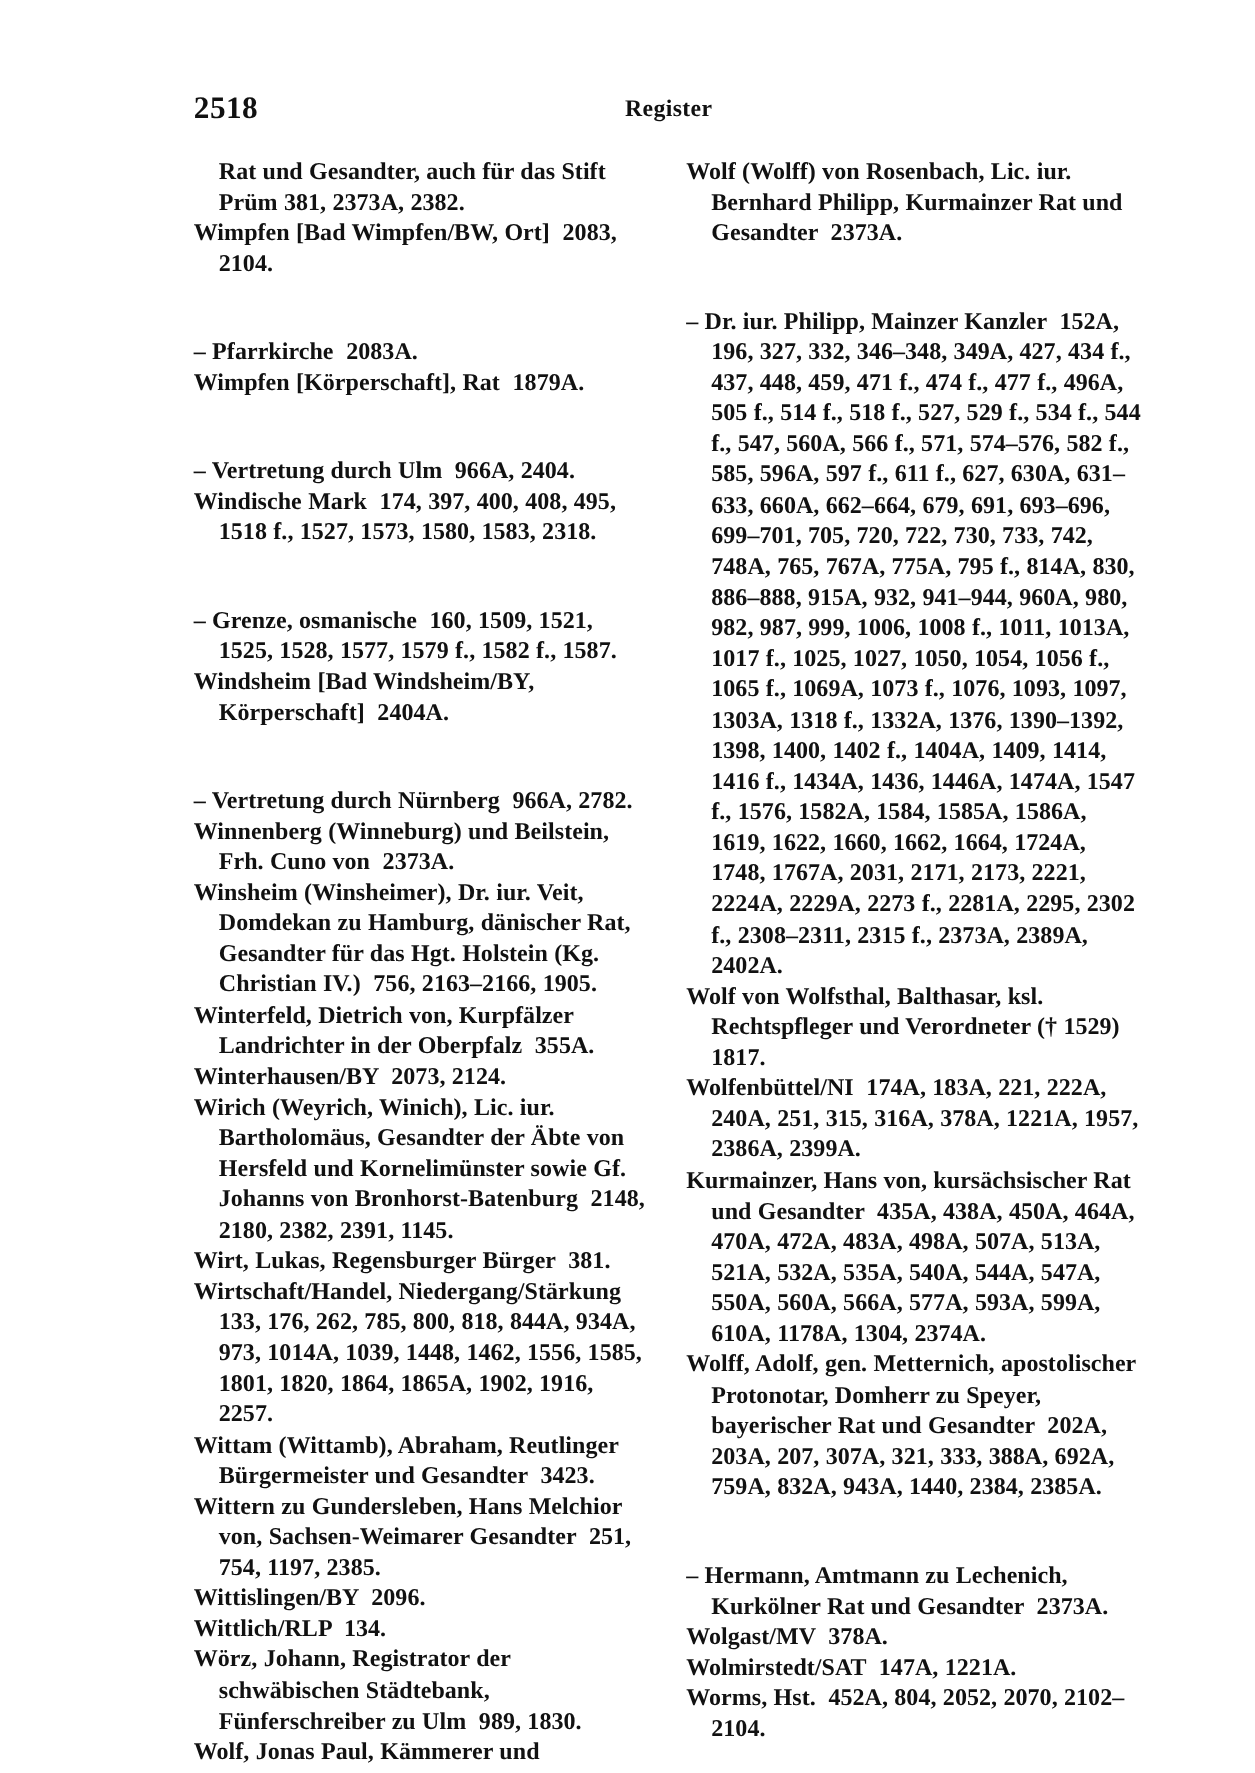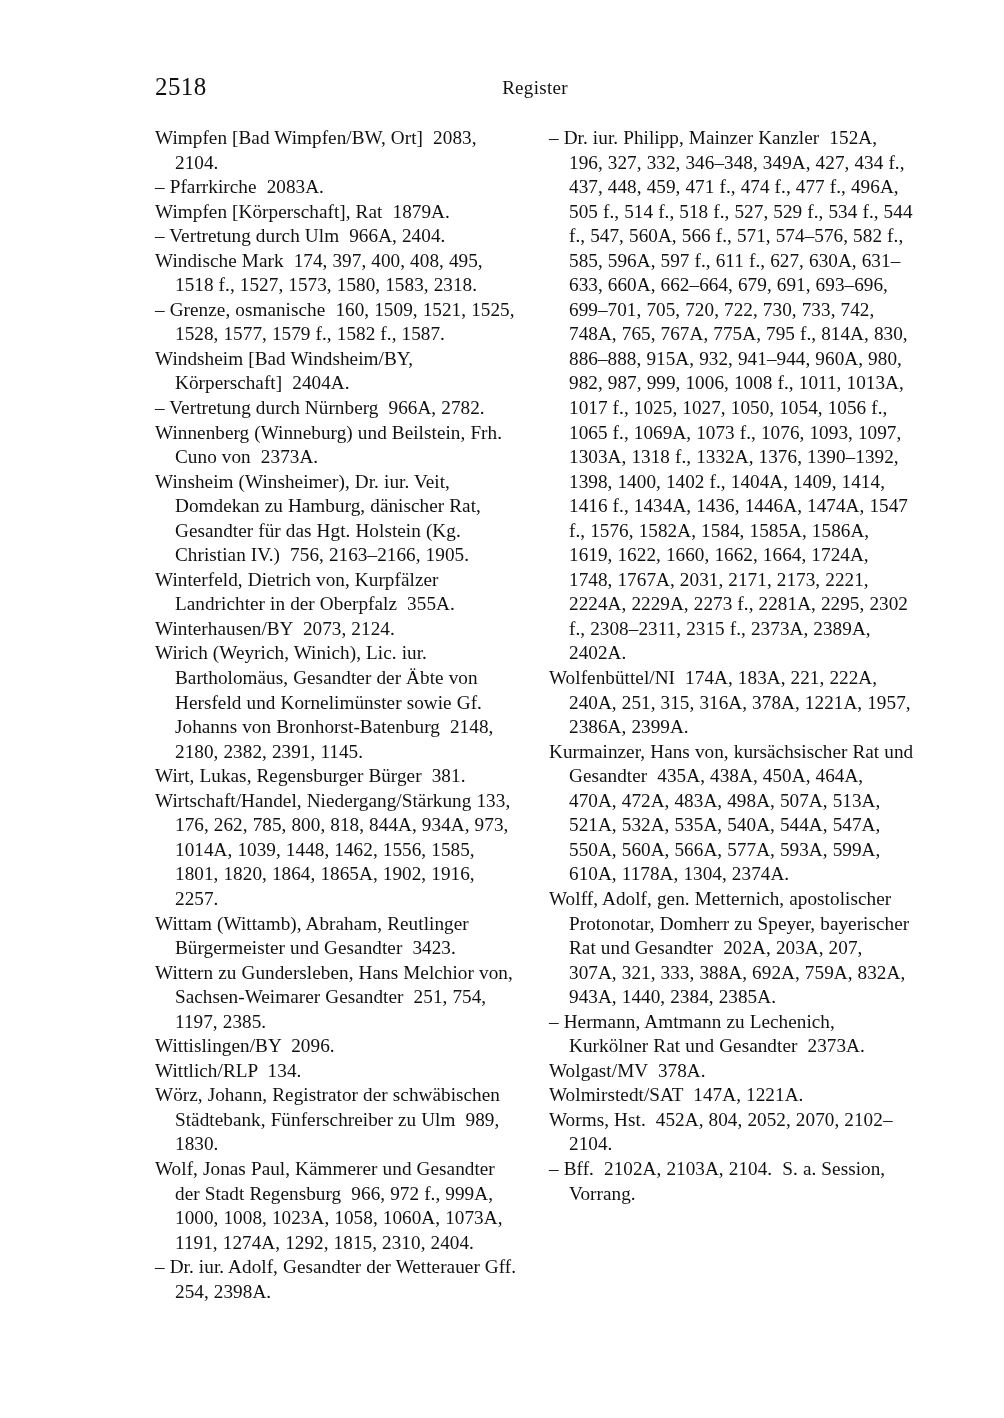--- a/index.html
+++ b/index.html
@@ -13,20 +13,21 @@
     background: #ffffff;
     font-family: "Liberation Serif", "DejaVu Serif", serif;
     color: #111111;
     overflow: hidden;
   }
   .page {
     position: relative;
     width: 1004px;
     height: 997px;
     box-sizing: border-box;
+    font-weight: bold;
   }
   .running-head {
     position: absolute;
     left: 155px;
     top: 74px;
     width: 760px;
     height: 26px;
   }
   .folio {
     position: absolute;
@@ -70,34 +71,36 @@
     word-spacing: 0.2px;
     letter-spacing: 0.05px;
   }
   .entry.cont {
     text-indent: 0;
     padding-left: 20px;
   }
   .entry.dash {
     text-indent: -20px;
     padding-left: 20px;
+    margin-top: 46px;
   }
 </style>
 </head>
 <body>
 
 <div class="page">
 
   <div class="running-head">
     <div class="folio">2518</div>
     <div class="head-title">Register</div>
   </div>
 
   <div class="columns">
     <div class="column" id="col-left">
+        <p class="entry cont">Rat und Gesandter, auch für das Stift Prüm 381, 2373A, 2382.</p>
         <p class="entry">Wimpfen [Bad Wimpfen/BW, Ort]  2083, 2104.</p>
         <p class="entry dash">– Pfarrkirche  2083A.</p>
         <p class="entry">Wimpfen [Körperschaft], Rat  1879A.</p>
         <p class="entry dash">– Vertretung durch Ulm  966A, 2404.</p>
         <p class="entry">Windische Mark  174, 397, 400, 408, 495, 1518 f., 1527, 1573, 1580, 1583, 2318.</p>
         <p class="entry dash">– Grenze, osmanische  160, 1509, 1521, 1525, 1528, 1577, 1579 f., 1582 f., 1587.</p>
         <p class="entry">Windsheim [Bad Windsheim/BY, Körperschaft]  2404A.</p>
         <p class="entry dash">– Vertretung durch Nürnberg  966A, 2782.</p>
         <p class="entry">Winnenberg (Winneburg) und Beilstein, Frh. Cuno von  2373A.</p>
         <p class="entry">Winsheim (Winsheimer), Dr. iur. Veit, Domdekan zu Hamburg, dänischer Rat, Gesandter für das Hgt. Holstein (Kg. Christian IV.)  756, 2163–2166, 1905.</p>
@@ -108,21 +111,23 @@
         <p class="entry">Wirtschaft/Handel, Niedergang/Stärkung 133, 176, 262, 785, 800, 818, 844A, 934A, 973, 1014A, 1039, 1448, 1462, 1556, 1585, 1801, 1820, 1864, 1865A, 1902, 1916, 2257.</p>
         <p class="entry">Wittam (Wittamb), Abraham, Reutlinger Bürgermeister und Gesandter  3423.</p>
         <p class="entry">Wittern zu Gundersleben, Hans Melchior von, Sachsen-Weimarer Gesandter  251, 754, 1197, 2385.</p>
         <p class="entry">Wittislingen/BY  2096.</p>
         <p class="entry">Wittlich/RLP  134.</p>
         <p class="entry">Wörz, Johann, Registrator der schwäbischen Städtebank, Fünferschreiber zu Ulm  989, 1830.</p>
         <p class="entry">Wolf, Jonas Paul, Kämmerer und Gesandter der Stadt Regensburg  966, 972 f., 999A, 1000, 1008, 1023A, 1058, 1060A, 1073A, 1191, 1274A, 1292, 1815, 2310, 2404.</p>
         <p class="entry dash">– Dr. iur. Adolf, Gesandter der Wetterauer Gff.  254, 2398A.</p>
       </div>
     <div class="column" id="col-right">
+        <p class="entry">Wolf (Wolff) von Rosenbach, Lic. iur. Bernhard Philipp, Kurmainzer Rat und Gesandter  2373A.</p>
         <p class="entry dash">– Dr. iur. Philipp, Mainzer Kanzler  152A, 196, 327, 332, 346–348, 349A, 427, 434 f., 437, 448, 459, 471 f., 474 f., 477 f., 496A, 505 f., 514 f., 518 f., 527, 529 f., 534 f., 544 f., 547, 560A, 566 f., 571, 574–576, 582 f., 585, 596A, 597 f., 611 f., 627, 630A, 631–633, 660A, 662–664, 679, 691, 693–696, 699–701, 705, 720, 722, 730, 733, 742, 748A, 765, 767A, 775A, 795 f., 814A, 830, 886–888, 915A, 932, 941–944, 960A, 980, 982, 987, 999, 1006, 1008 f., 1011, 1013A, 1017 f., 1025, 1027, 1050, 1054, 1056 f., 1065 f., 1069A, 1073 f., 1076, 1093, 1097, 1303A, 1318 f., 1332A, 1376, 1390–1392, 1398, 1400, 1402 f., 1404A, 1409, 1414, 1416 f., 1434A, 1436, 1446A, 1474A, 1547 f., 1576, 1582A, 1584, 1585A, 1586A, 1619, 1622, 1660, 1662, 1664, 1724A, 1748, 1767A, 2031, 2171, 2173, 2221, 2224A, 2229A, 2273 f., 2281A, 2295, 2302 f., 2308–2311, 2315 f., 2373A, 2389A, 2402A.</p>
+        <p class="entry">Wolf von Wolfsthal, Balthasar, ksl. Rechtspfleger und Verordneter († 1529)  1817.</p>
         <p class="entry">Wolfenbüttel/NI  174A, 183A, 221, 222A, 240A, 251, 315, 316A, 378A, 1221A, 1957, 2386A, 2399A.</p>
         <p class="entry">Kurmainzer, Hans von, kursächsischer Rat und Gesandter  435A, 438A, 450A, 464A, 470A, 472A, 483A, 498A, 507A, 513A, 521A, 532A, 535A, 540A, 544A, 547A, 550A, 560A, 566A, 577A, 593A, 599A, 610A, 1178A, 1304, 2374A.</p>
         <p class="entry">Wolff, Adolf, gen. Metternich, apostolischer Protonotar, Domherr zu Speyer, bayerischer Rat und Gesandter  202A, 203A, 207, 307A, 321, 333, 388A, 692A, 759A, 832A, 943A, 1440, 2384, 2385A.</p>
         <p class="entry dash">– Hermann, Amtmann zu Lechenich, Kurkölner Rat und Gesandter  2373A.</p>
         <p class="entry">Wolgast/MV  378A.</p>
         <p class="entry">Wolmirstedt/SAT  147A, 1221A.</p>
         <p class="entry">Worms, Hst.  452A, 804, 2052, 2070, 2102–2104.</p>
         <p class="entry dash">– Bff.  2102A, 2103A, 2104.  S. a. Session, Vorrang.</p>
       </div>
   </div>

